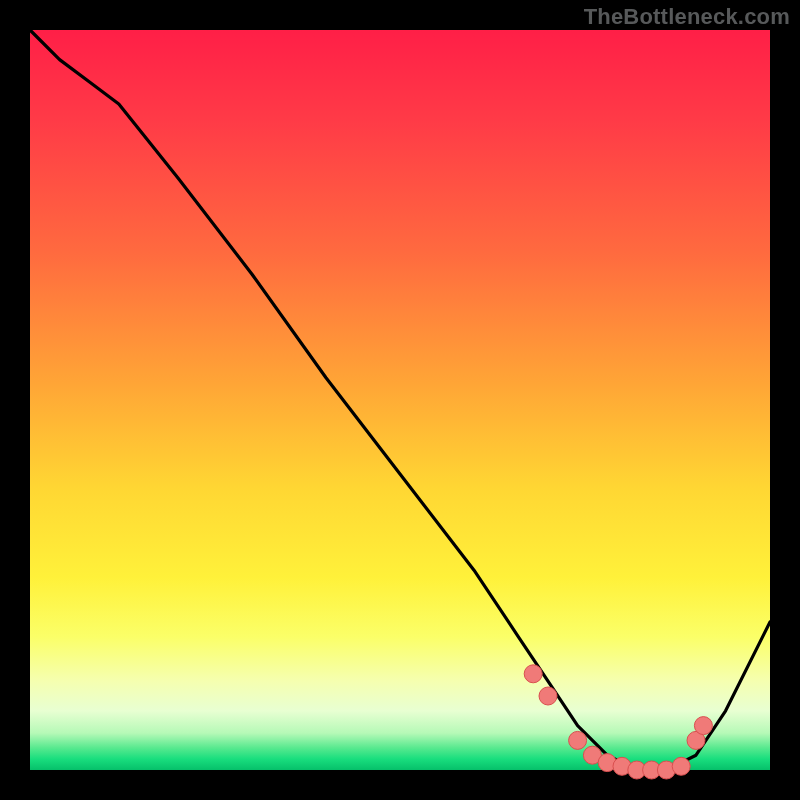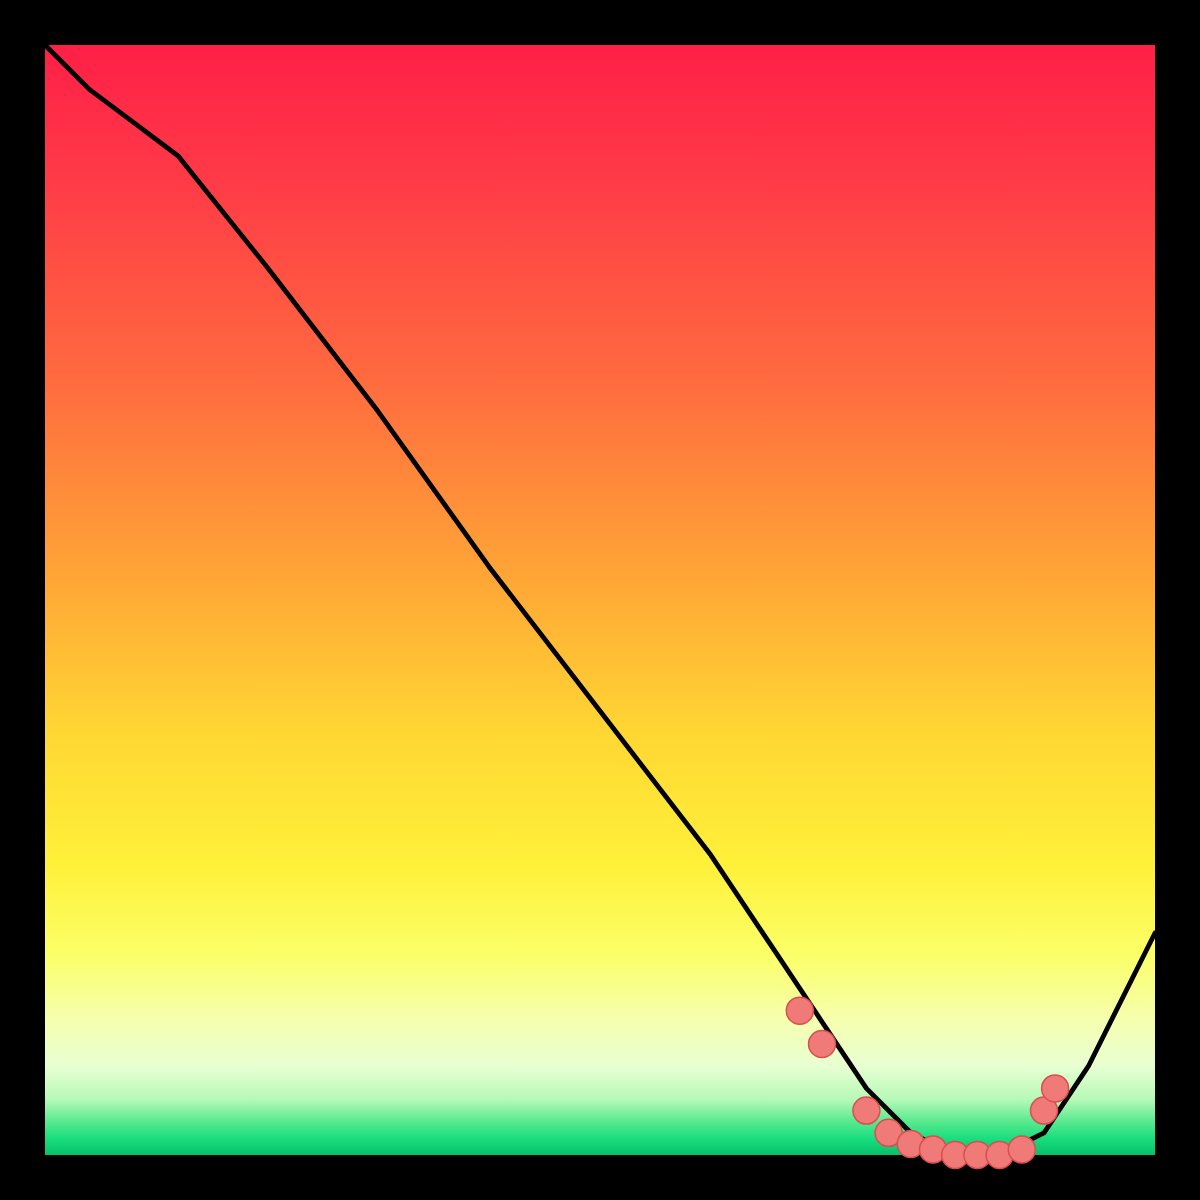--- a/index.html
+++ b/index.html
@@ -52,20 +52,21 @@
     position: absolute;
     inset: 0;
     width: 100%;
     height: 100%;
     overflow: visible;
   }
 </style>
 </head>
 <body>
 <div class="frame">
+  <div class="attribution">TheBottleneck.com</div>
   <div class="plot">
     <div class="gradient"></div>
     <svg class="curve" viewBox="0 0 740 740" preserveAspectRatio="none">
       <path id="main-curve" fill="none" stroke="#000000" stroke-width="3.2" stroke-linejoin="round" stroke-linecap="round" d="M0.0 0.0 L29.6 29.6 L59.2 51.8 L88.8 74.0 L148.0 148.0 L222.0 244.2 L296.0 347.8 L370.0 444.0 L444.0 540.2 L488.4 606.8 L518.0 651.2 L547.6 695.6 L577.2 725.2 L606.8 740.0 L636.4 740.0 L666.0 725.2 L695.6 680.8 L740.0 592.0"></path>
       <g id="marker-group">
           <circle cx="503.2" cy="643.8" r="9" fill="#f07a78" stroke="#d94f4f" stroke-width="1"></circle>
           <circle cx="518.0" cy="666.0" r="9" fill="#f07a78" stroke="#d94f4f" stroke-width="1"></circle>
           <circle cx="547.6" cy="710.4" r="9" fill="#f07a78" stroke="#d94f4f" stroke-width="1"></circle>
           <circle cx="562.4" cy="725.2" r="9" fill="#f07a78" stroke="#d94f4f" stroke-width="1"></circle>
           <circle cx="577.2" cy="732.6" r="9" fill="#f07a78" stroke="#d94f4f" stroke-width="1"></circle>

